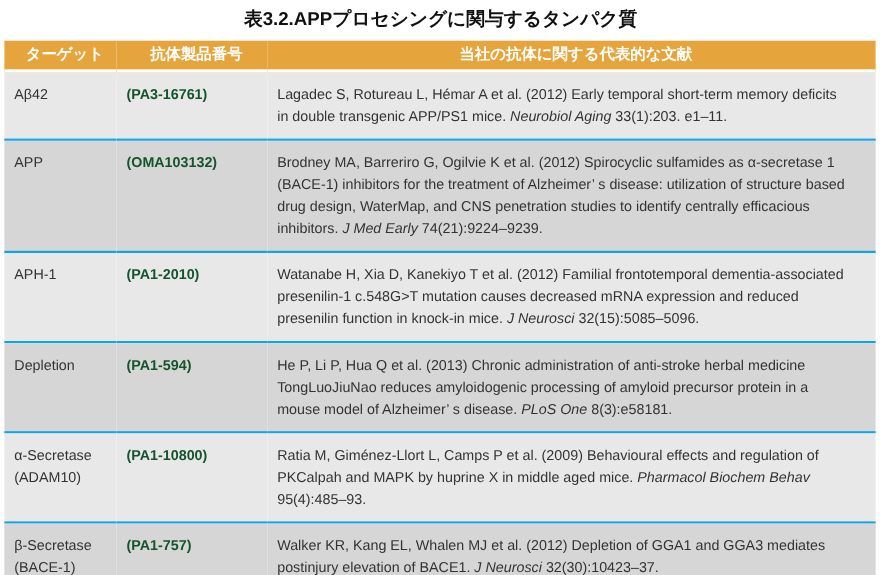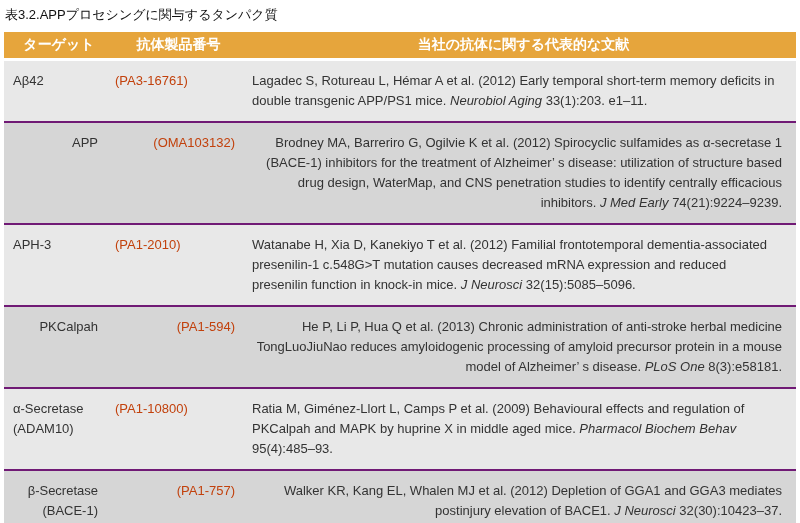--- a/index.html
+++ b/index.html
@@ -12,25 +12,26 @@
   }
   *{margin:0;padding:0;box-sizing:border-box;}
   html,body{background:#FFFFFF;}
   body{
     width:800px;height:523px;
     font-family:"Liberation Sans","DejaVu Sans",sans-serif;
     overflow:hidden;
   }
   .page{padding:5px 4px 0 4px;}
   .page-title{
-    font-size:13px;
-    font-weight:normal;
+    font-size:17px;
+    font-weight:bold;
     color:var(--title-text);
     padding:1px 0 8px 1px;
     letter-spacing:0px;
+    text-align:center;
   }
   table.ref-table{
     width:792px;
     border-collapse:separate;
     border-spacing:0;
     table-layout:fixed;
   }
   .ref-table col.c-target{width:102px;}
   .ref-table col.c-product{width:137px;}
   .ref-table col.c-reference{width:553px;}
@@ -44,26 +45,26 @@
     padding:2px 6px 2px 14px;
     border-bottom:3px solid #FFFFFF;
     vertical-align:middle;
   }
   .ref-table td{
     font-size:13px;
     color:var(--body-text);
     line-height:20px;
     vertical-align:top;
     padding:10px 8px 10px 9px;
-    border-bottom:2px solid #701a75;
+    border-bottom:2px solid #0ea5e9;
   }
   .ref-table tr.row-light td{background:var(--row-light);}
-  .ref-table tr.row-dark td{background:var(--row-dark);text-align:right;}
-  td.col-product{font-weight:normal;color:#c2410c;}
-  td.col-reference{padding-right:14px;}
+  .ref-table tr.row-dark td{background:var(--row-dark);}
+  td.col-product{font-weight:bold;color:#14532d;}
+  td.col-reference{padding-right:25px;}
   td.col-reference em{font-style:italic;}
 </style>
 </head>
 <body>
 
 <div class="page">
   <div class="page-title">表3.2.APPプロセシングに関与するタンパク質</div>
 
   <table class="ref-table">
     <colgroup>
@@ -83,26 +84,26 @@
           <td class="col-target">Aβ42</td>
           <td class="col-product">(PA3-16761)</td>
           <td class="col-reference"><span>Lagadec S, Rotureau L, Hémar A et al. (2012) Early temporal short-term memory deficits in double transgenic APP/PS1 mice. </span><em>Neurobiol Aging</em><span> 33(1):203. e1–11.</span></td>
         </tr>
         <tr class="row-dark">
           <td class="col-target">APP</td>
           <td class="col-product">(OMA103132)</td>
           <td class="col-reference"><span>Brodney MA, Barreriro G, Ogilvie K et al. (2012) Spirocyclic sulfamides as α-secretase 1 (BACE-1) inhibitors for the treatment of Alzheimer’ s disease: utilization of structure based drug design, WaterMap, and CNS penetration studies to identify centrally efficacious inhibitors. </span><em>J Med Early</em><span> 74(21):9224–9239.</span></td>
         </tr>
         <tr class="row-light">
-          <td class="col-target">APH-3</td>
+          <td class="col-target">APH-1</td>
           <td class="col-product">(PA1-2010)</td>
           <td class="col-reference"><span>Watanabe H, Xia D, Kanekiyo T et al. (2012) Familial frontotemporal dementia-associated presenilin-1 c.548G&gt;T mutation causes decreased mRNA expression and reduced presenilin function in knock-in mice. </span><em>J Neurosci</em><span> 32(15):5085–5096.</span></td>
         </tr>
         <tr class="row-dark">
-          <td class="col-target">PKCalpah</td>
+          <td class="col-target">Depletion</td>
           <td class="col-product">(PA1-594)</td>
           <td class="col-reference"><span>He P, Li P, Hua Q et al. (2013) Chronic administration of anti-stroke herbal medicine TongLuoJiuNao reduces amyloidogenic processing of amyloid precursor protein in a mouse model of Alzheimer’ s disease. </span><em>PLoS One</em><span> 8(3):e58181.</span></td>
         </tr>
         <tr class="row-light">
           <td class="col-target">α-Secretase (ADAM10)</td>
           <td class="col-product">(PA1-10800)</td>
           <td class="col-reference"><span>Ratia M, Giménez-Llort L, Camps P et al. (2009) Behavioural effects and regulation of PKCalpah and MAPK by huprine X in middle aged mice. </span><em>Pharmacol Biochem Behav</em><span> 95(4):485–93.</span></td>
         </tr>
         <tr class="row-dark">
           <td class="col-target">β-Secretase (BACE-1)</td>

